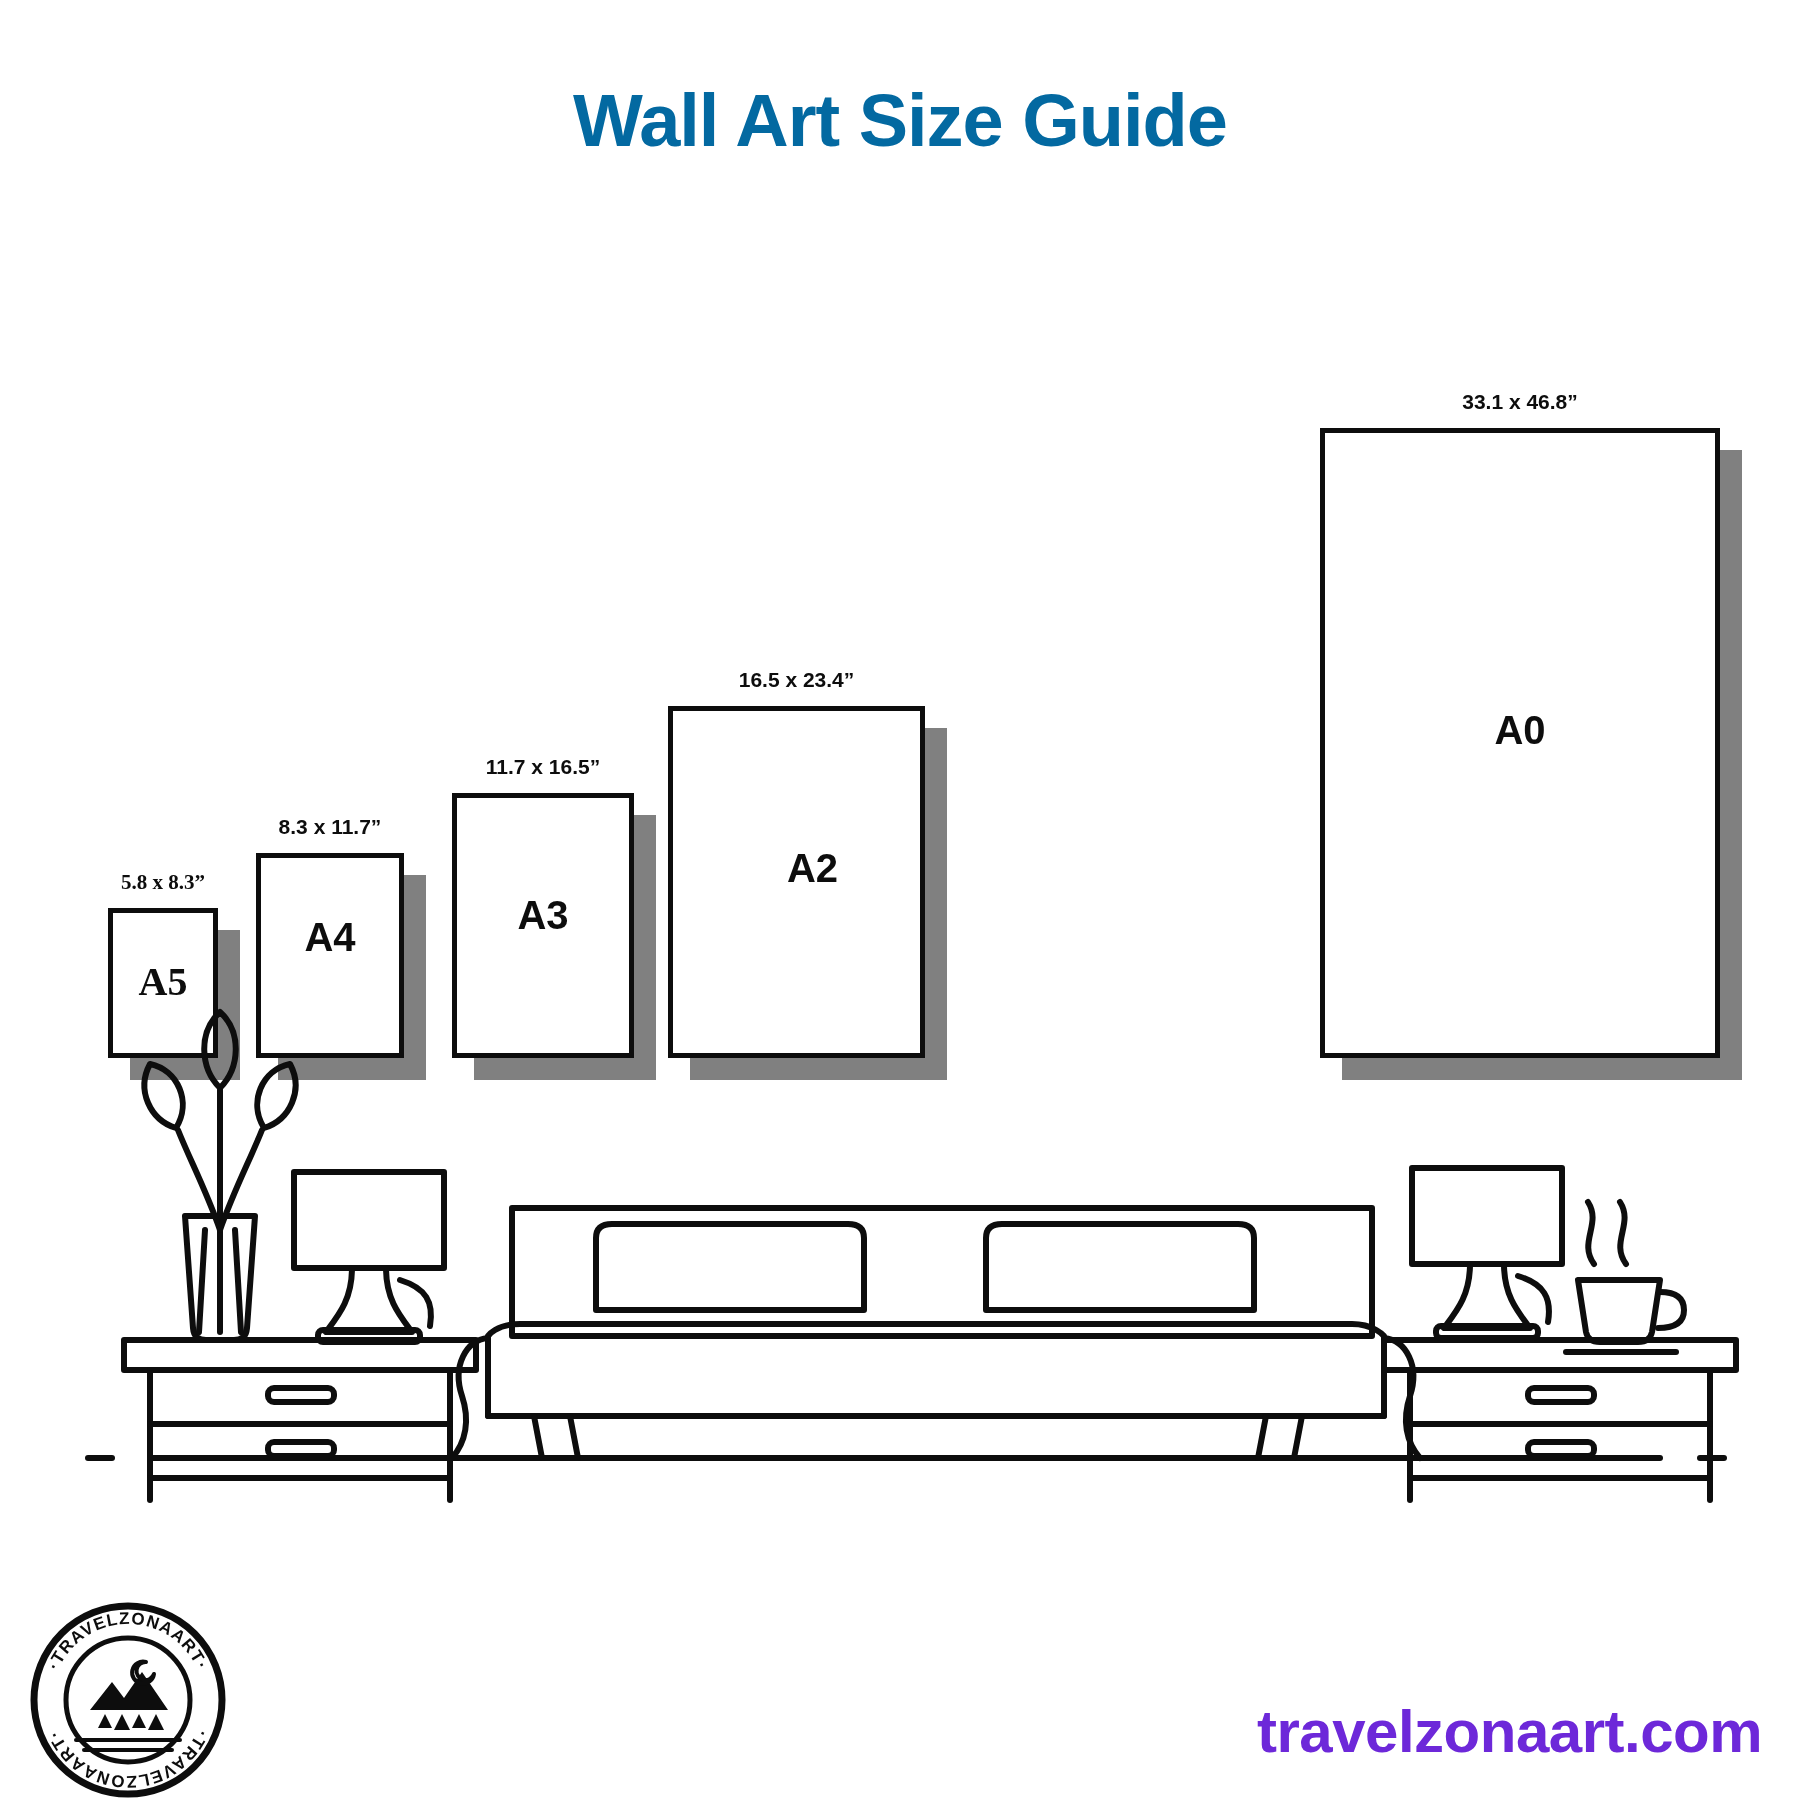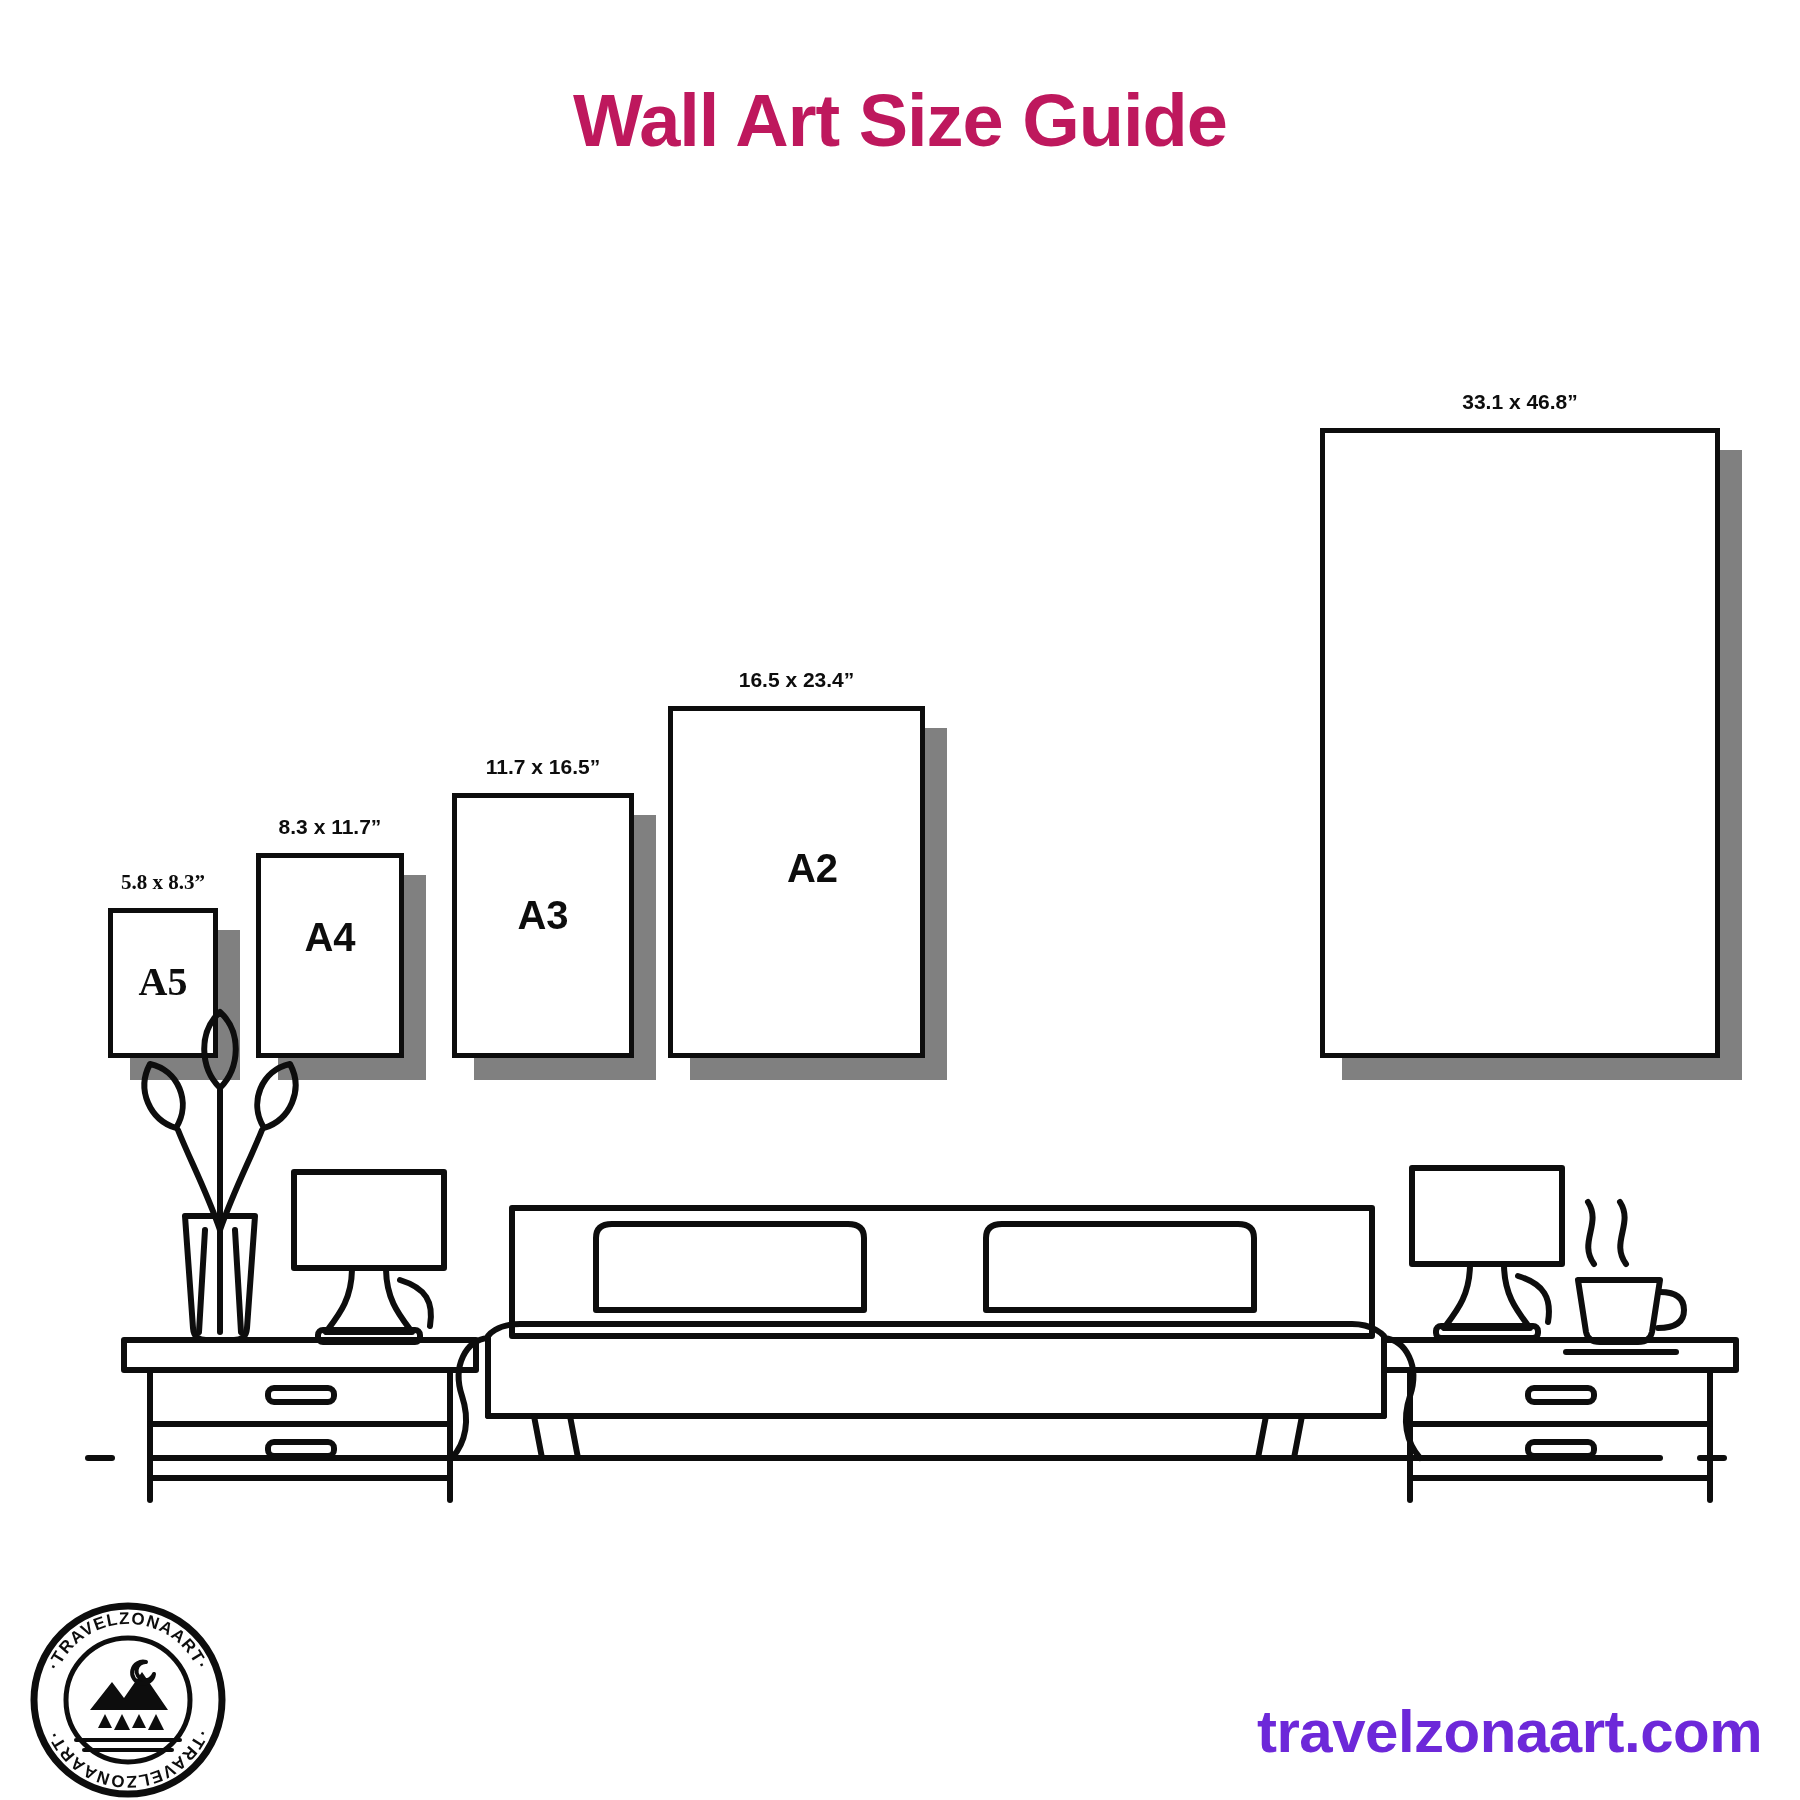--- a/index.html
+++ b/index.html
@@ -19,21 +19,21 @@
   
   #title {
     position: absolute;
     top: 78px;
     left: 0;
     width: 1800px;
     text-align: center;
     font-size: 74px;
     font-weight: bold;
     letter-spacing: -1px;
-    color: #be185d;
+    color: #0369a1;
   }
 
   
   #frames {
     position: absolute;
     left: 0;
     top: 0;
     width: 1800px;
     height: 1030px;
   }
@@ -124,20 +124,21 @@
     <div class="frame-group" style="left: 668px; width: 257px; height: 412px; top: 668px;">
       <div class="frame-dim" style="top: 0px;">16.5 x 23.4”</div>
       <div class="frame-shadow" style="left: 22px; top: 60px; width: 257px; height: 352px; background: rgb(128, 128, 128);"></div>
       <div class="frame-box" style="left: 0px; top: 38px; width: 257px; height: 352px;"></div>
       <div class="frame-label" style="top: 178px; margin-left: 16px;">A2</div>
     </div>
     <div class="frame-group" style="left: 1320px; width: 400px; height: 690px; top: 390px;">
       <div class="frame-dim" style="top: 0px;">33.1 x 46.8”</div>
       <div class="frame-shadow" style="left: 22px; top: 60px; width: 400px; height: 630px; background: rgb(128, 128, 128);"></div>
       <div class="frame-box" style="left: 0px; top: 38px; width: 400px; height: 630px;"></div>
+      <div class="frame-label" style="top: 318px;">A0</div>
     </div>
   </div>
 
 <div id="scene">
   <svg viewBox="0 0 1800 560" width="1800" height="560" xmlns="http://www.w3.org/2000/svg" fill="none" stroke="#0d0d0d" stroke-width="6" stroke-linecap="round" stroke-linejoin="round">
 
     <g>
       <line x1="88" y1="478" x2="112" y2="478"></line>
       <line x1="150" y1="478" x2="1660" y2="478"></line>
       <line x1="1700" y1="478" x2="1724" y2="478"></line>

